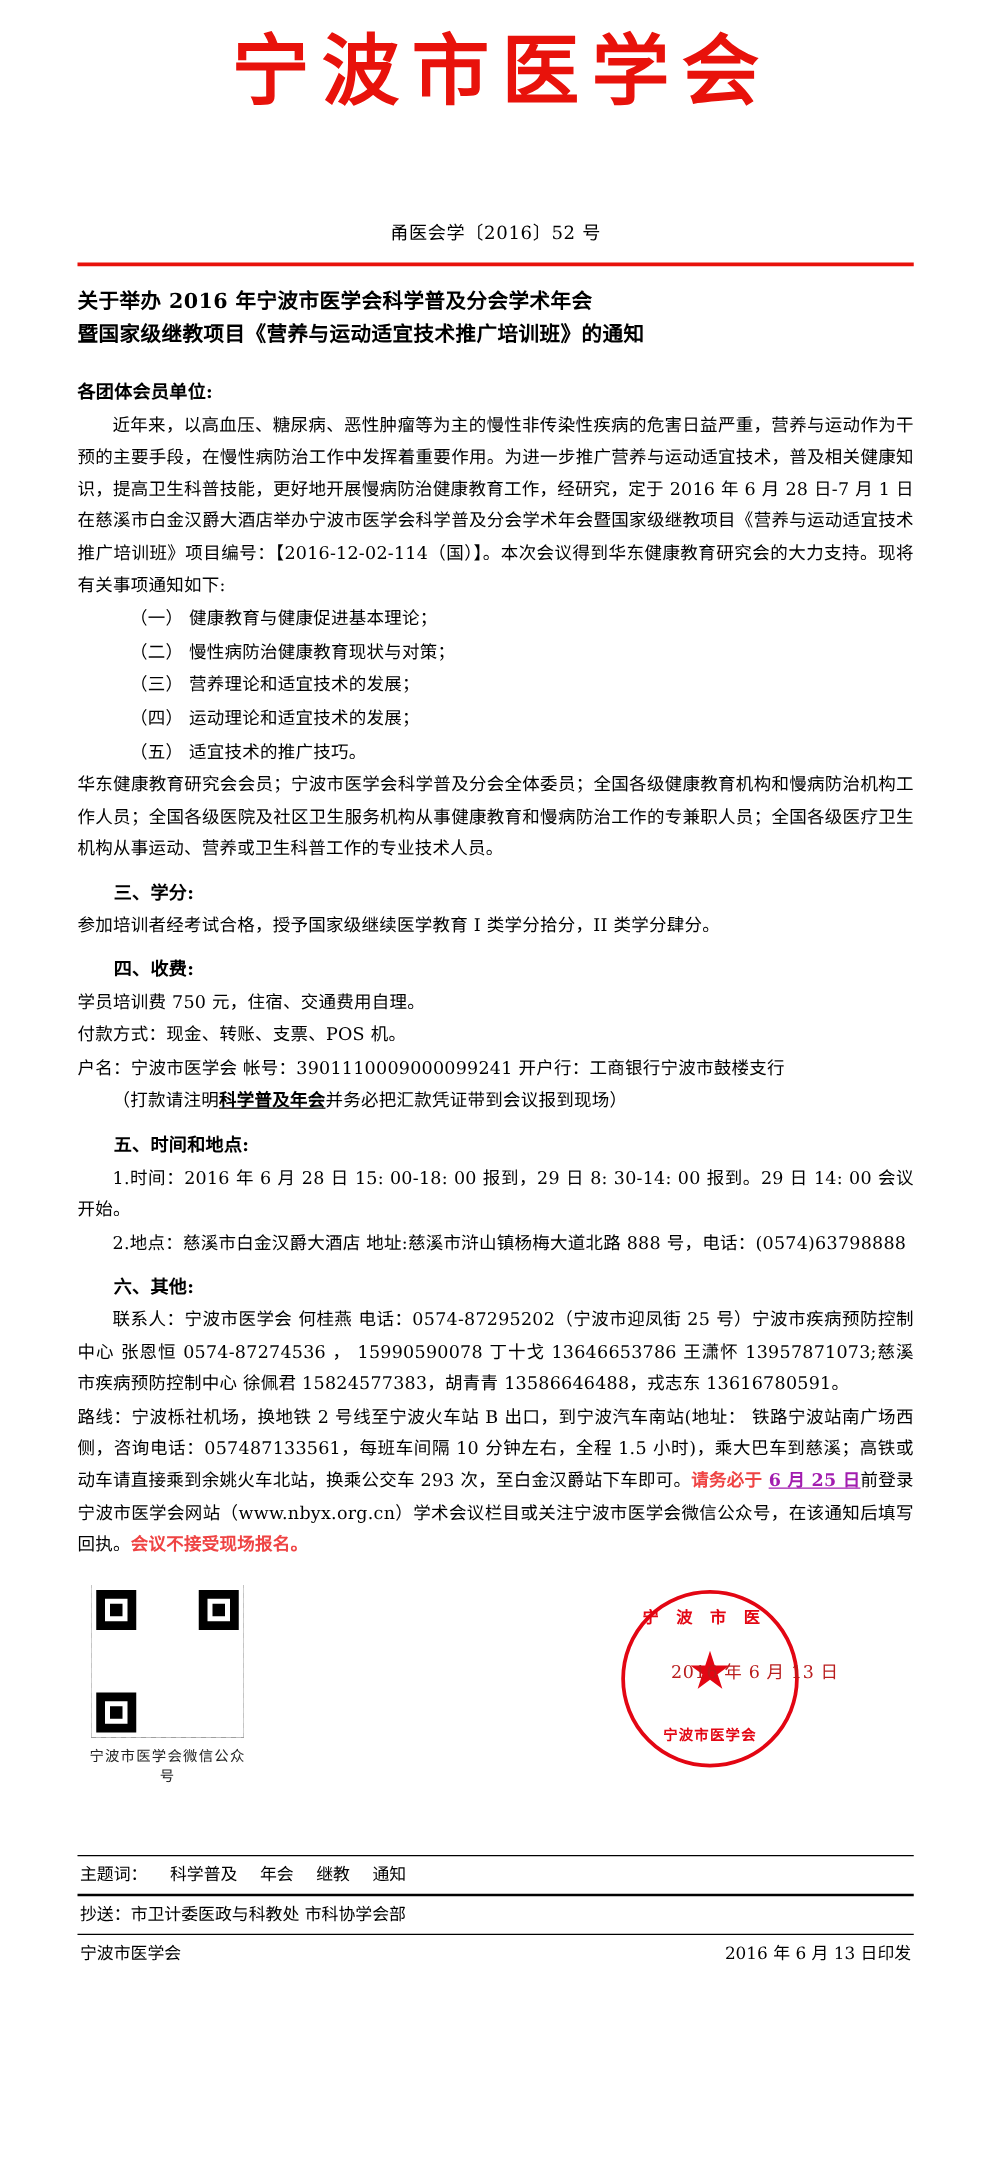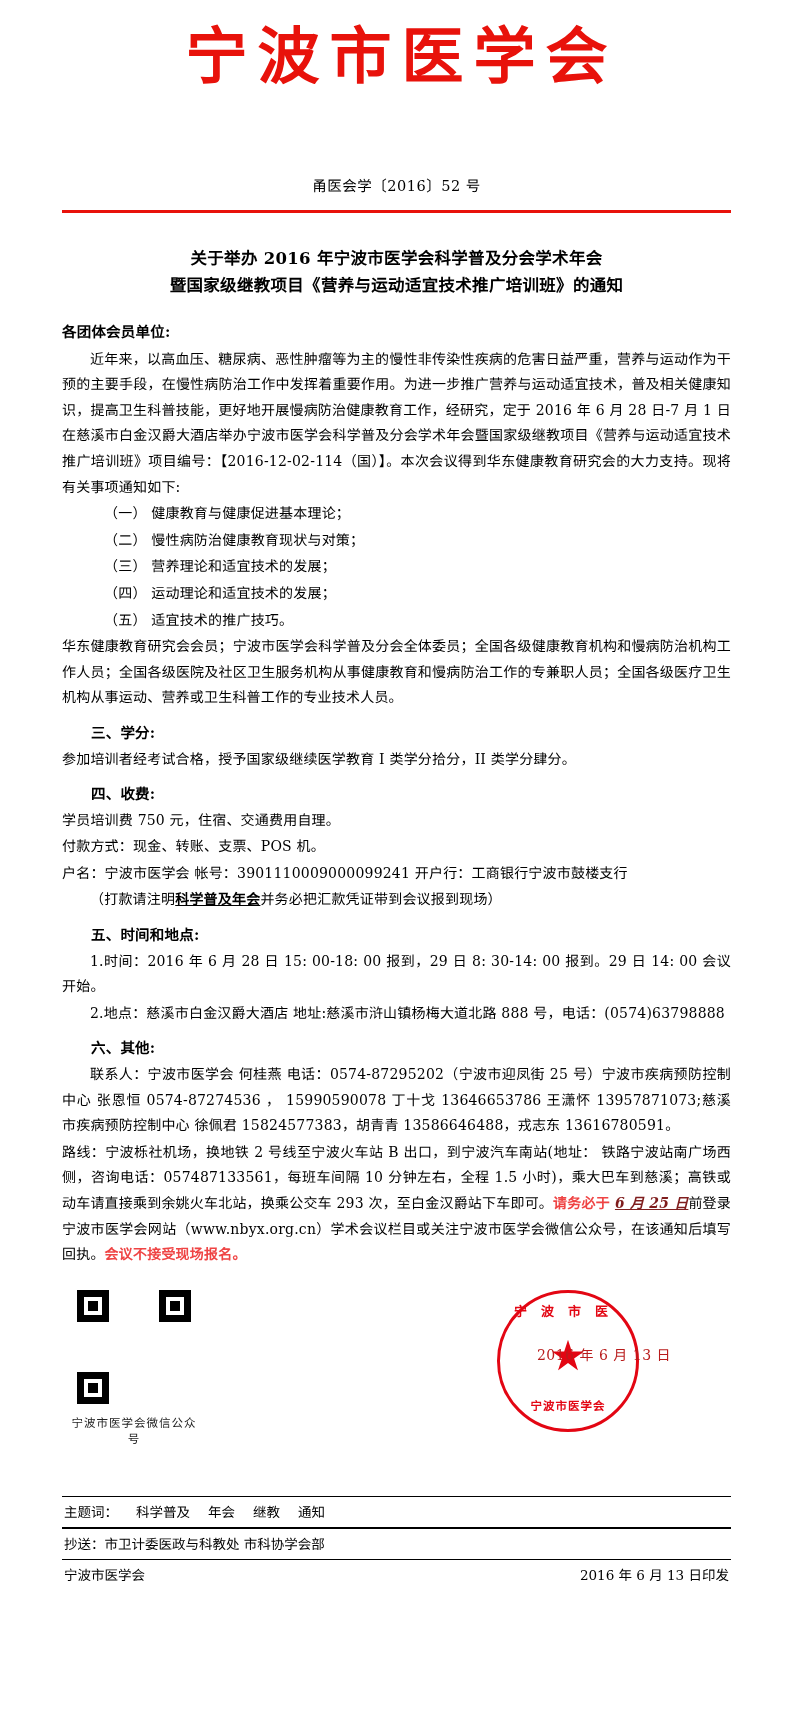--- a/index.html
+++ b/index.html
@@ -53,22 +53,22 @@
 
   
   .red-rule {
     margin: 12px 62px 0 62px;
     height: 3px;
     background: #e8120b;
   }
 
   
   .doc-title {
-    text-align: center;
-    margin: 32px 62px 0 62px;
+    text-align: left;
+    margin: 14px 62px 0 62px;
     font-weight: bold;
     font-size: 16.5px;
     line-height: 27px;
     letter-spacing: 0.3px;
   }
   .doc-title div { white-space: nowrap; }
 
   
   .body {
     margin: 0 62px;
@@ -110,24 +110,23 @@
   }
   .u-bold {
     font-weight: bold;
     text-decoration: underline;
   }
   .red {
     color: #ef4444;
     font-weight: bold;
   }
   .red-u {
-    color: #7f1d1d;
+    color: #a21caf;
     font-weight: bold;
     text-decoration: underline;
-    font-style: italic;
   }
 
   
   .stamp-strip {
     position: relative;
     margin: 18px 62px 0 62px;
     height: 175px;
   }
   .qr-block {
     position: absolute;
@@ -225,21 +224,21 @@
     color: #b91c1c;
     white-space: nowrap;
     letter-spacing: 0.5px;
   }
 
   
   .footer {
     position: absolute;
     left: 62px;
     right: 62px;
-    bottom: 10px;
+    bottom: 22px;
     font-size: 13.5px;
     line-height: 26px;
   }
   .footer .rule {
     height: 1.5px;
     background: #000;
     margin: 0;
   }
   .footer-row {
     padding: 2px 2px 2px 2px;

